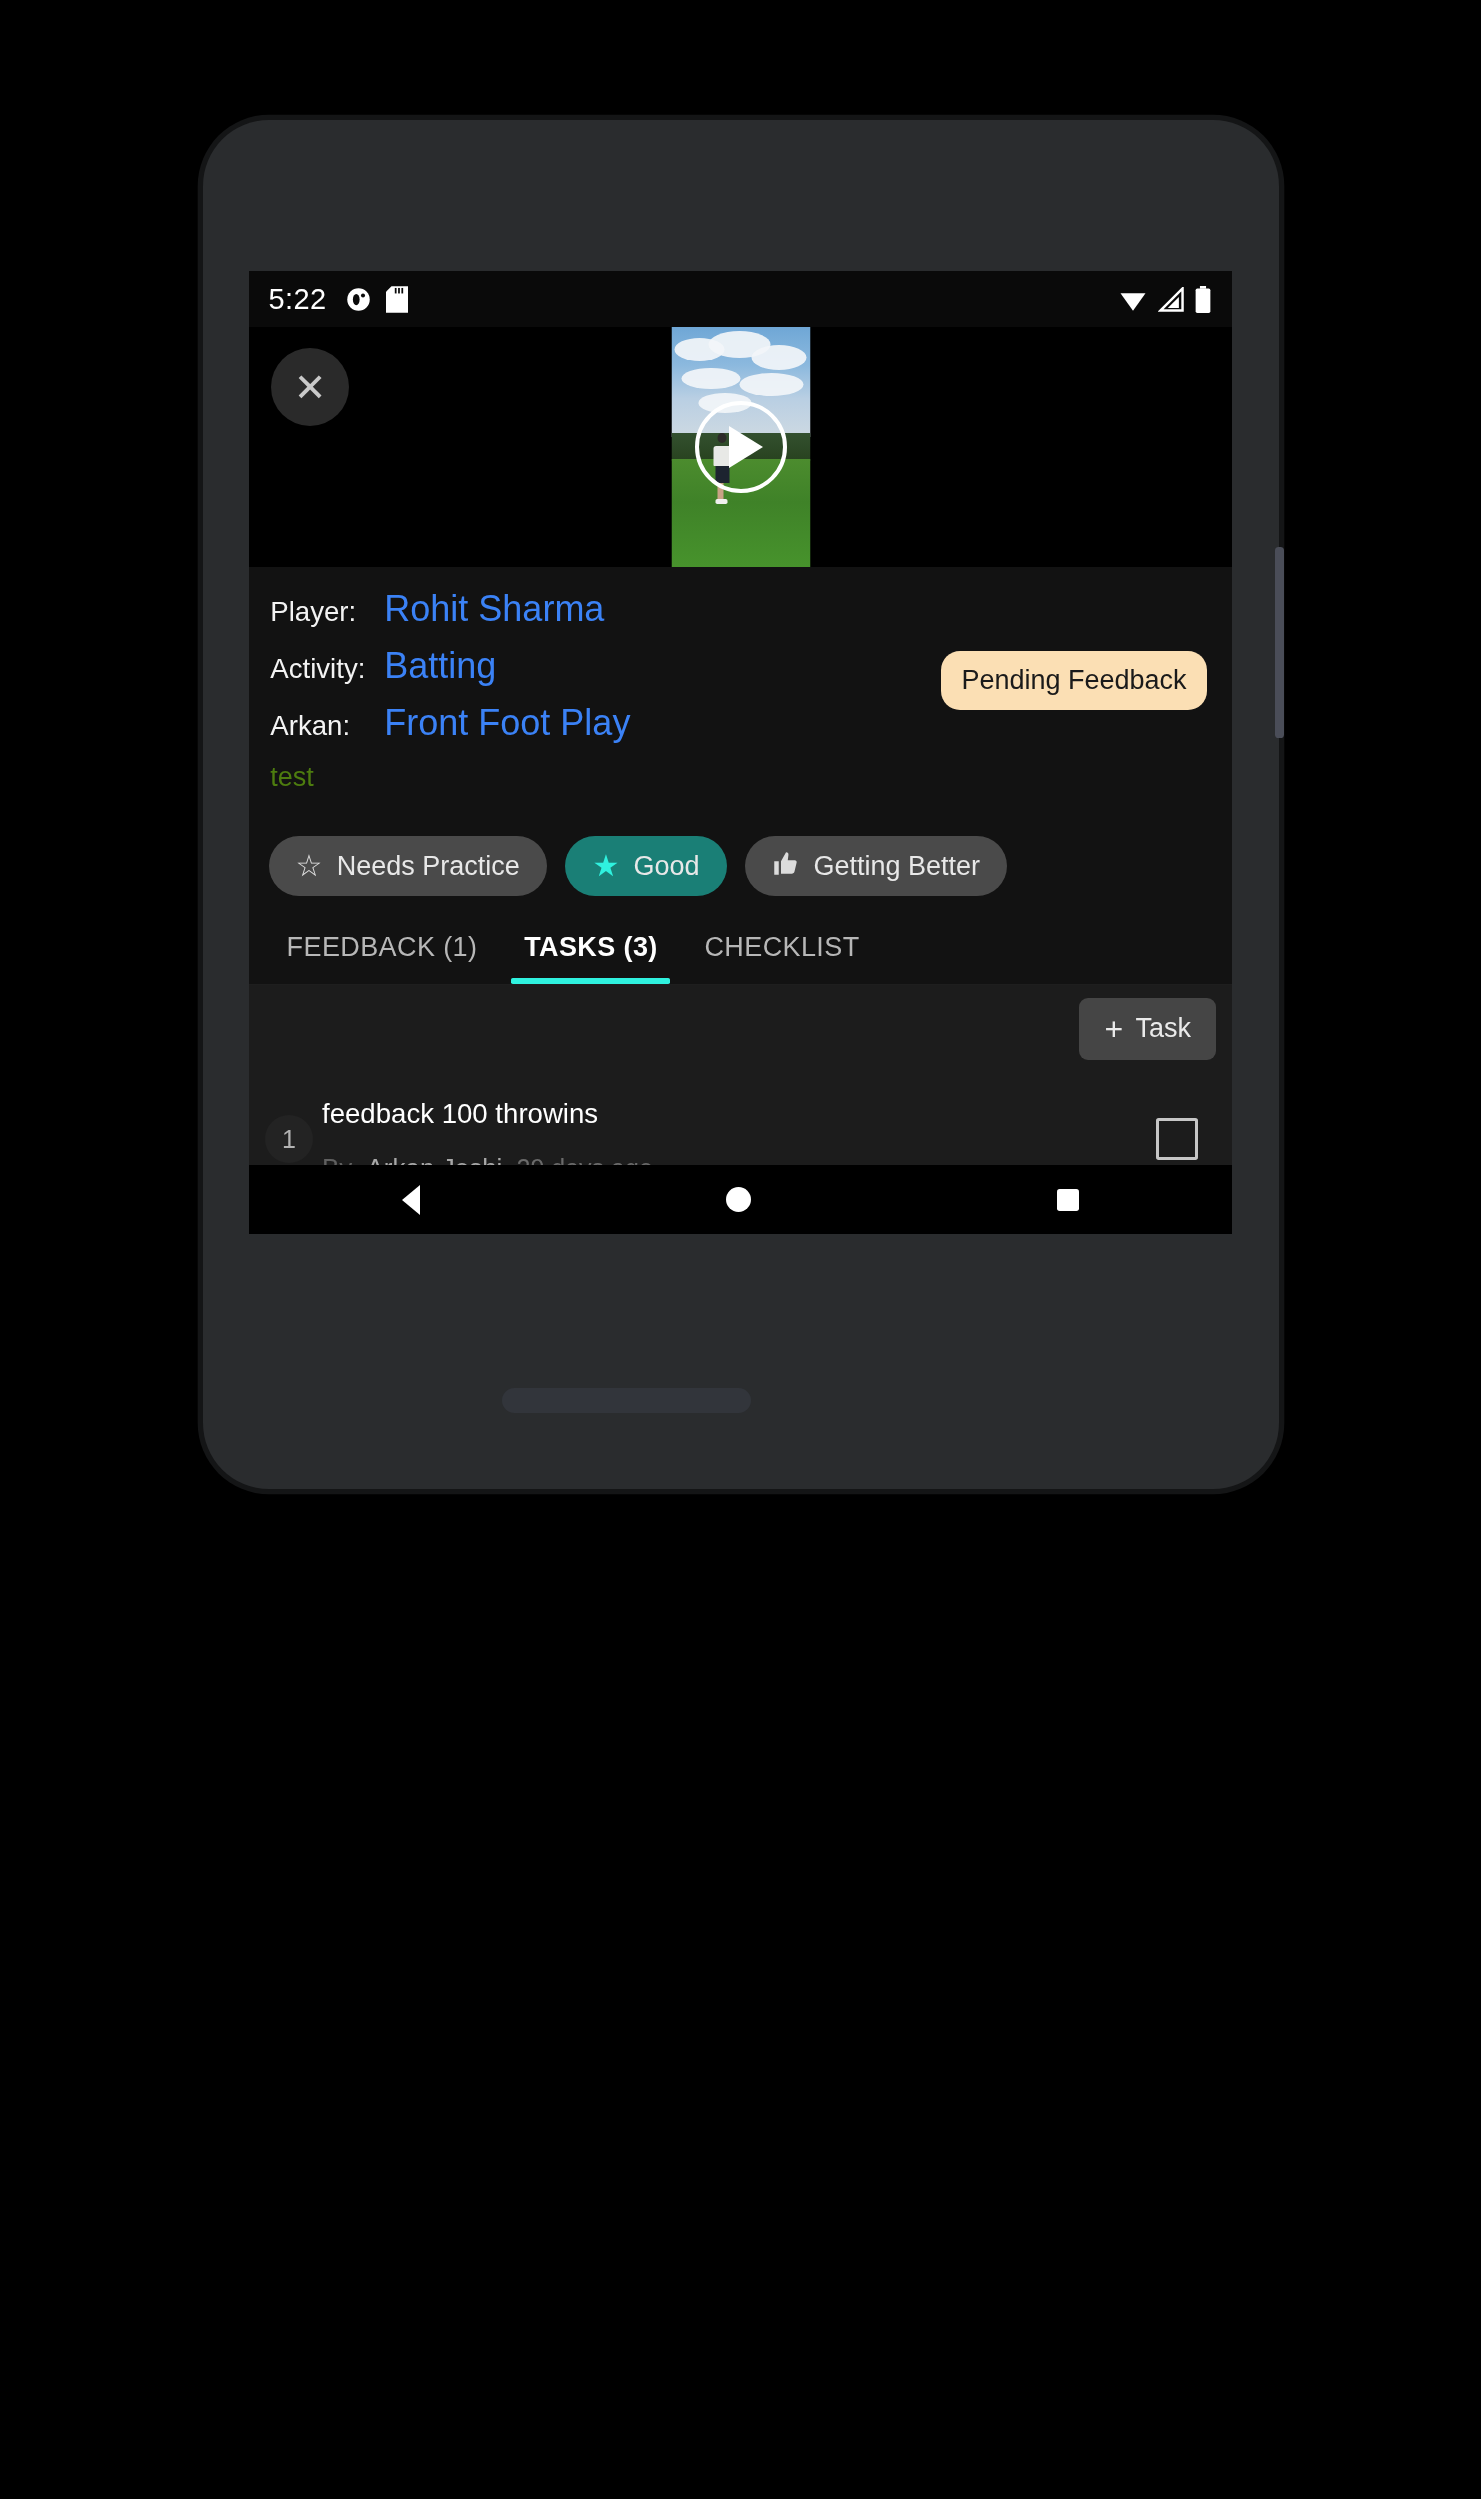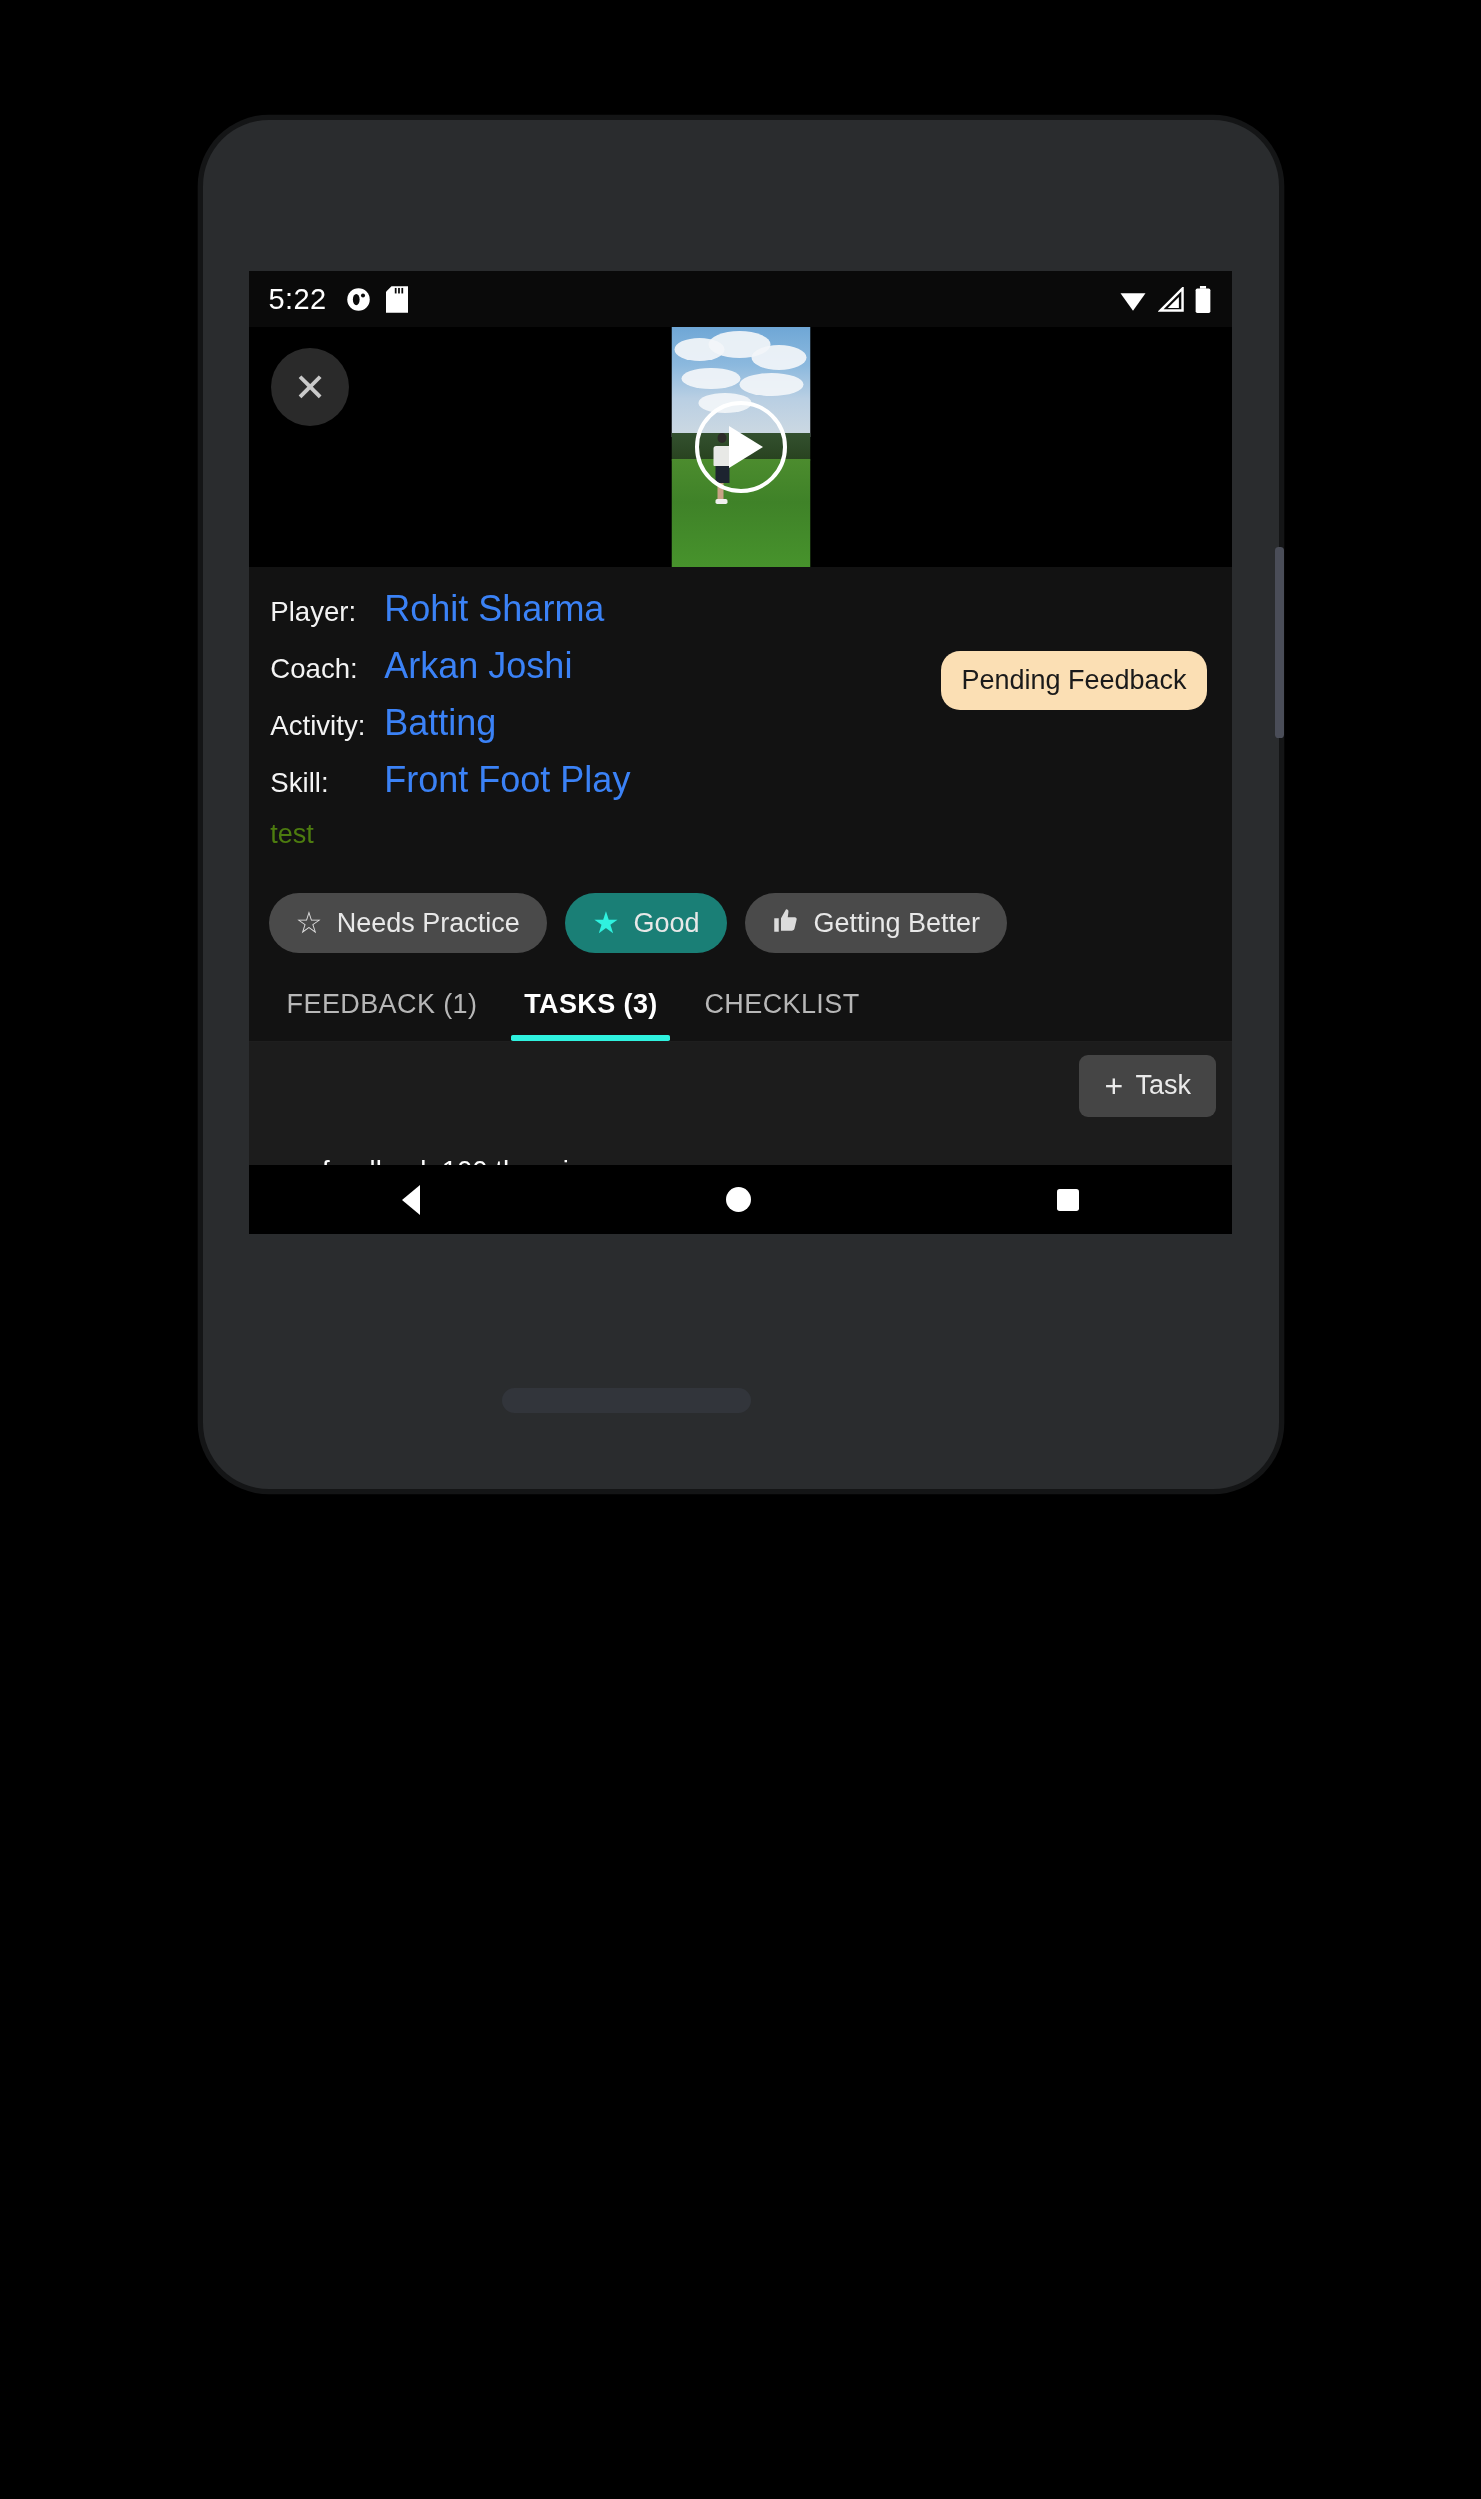--- a/index.html
+++ b/index.html
@@ -460,29 +460,25 @@
   </div>
 
   <div class="content">
 
     <div class="info-block">
       <div class="info-row">
         <span class="info-label">Player:</span>
         <span class="info-value">Rohit Sharma</span>
       </div>
       <div class="info-row">
-        <span class="info-label">Coach:</span>
-        <span class="info-value">Arkan Joshi</span>
-      </div>
-      <div class="info-row">
         <span class="info-label">Activity:</span>
         <span class="info-value">Batting</span>
       </div>
       <div class="info-row">
-        <span class="info-label">Skill:</span>
+        <span class="info-label">Arkan:</span>
         <span class="info-value">Front Foot Play</span>
       </div>
       <div class="notes-value">test</div>
       <div class="status-badge">Pending Feedback</div>
     </div>
 
     <div class="chips">
       <div class="chip">
         <span class="star-outline">☆</span>
         <span>Needs Practice</span>

